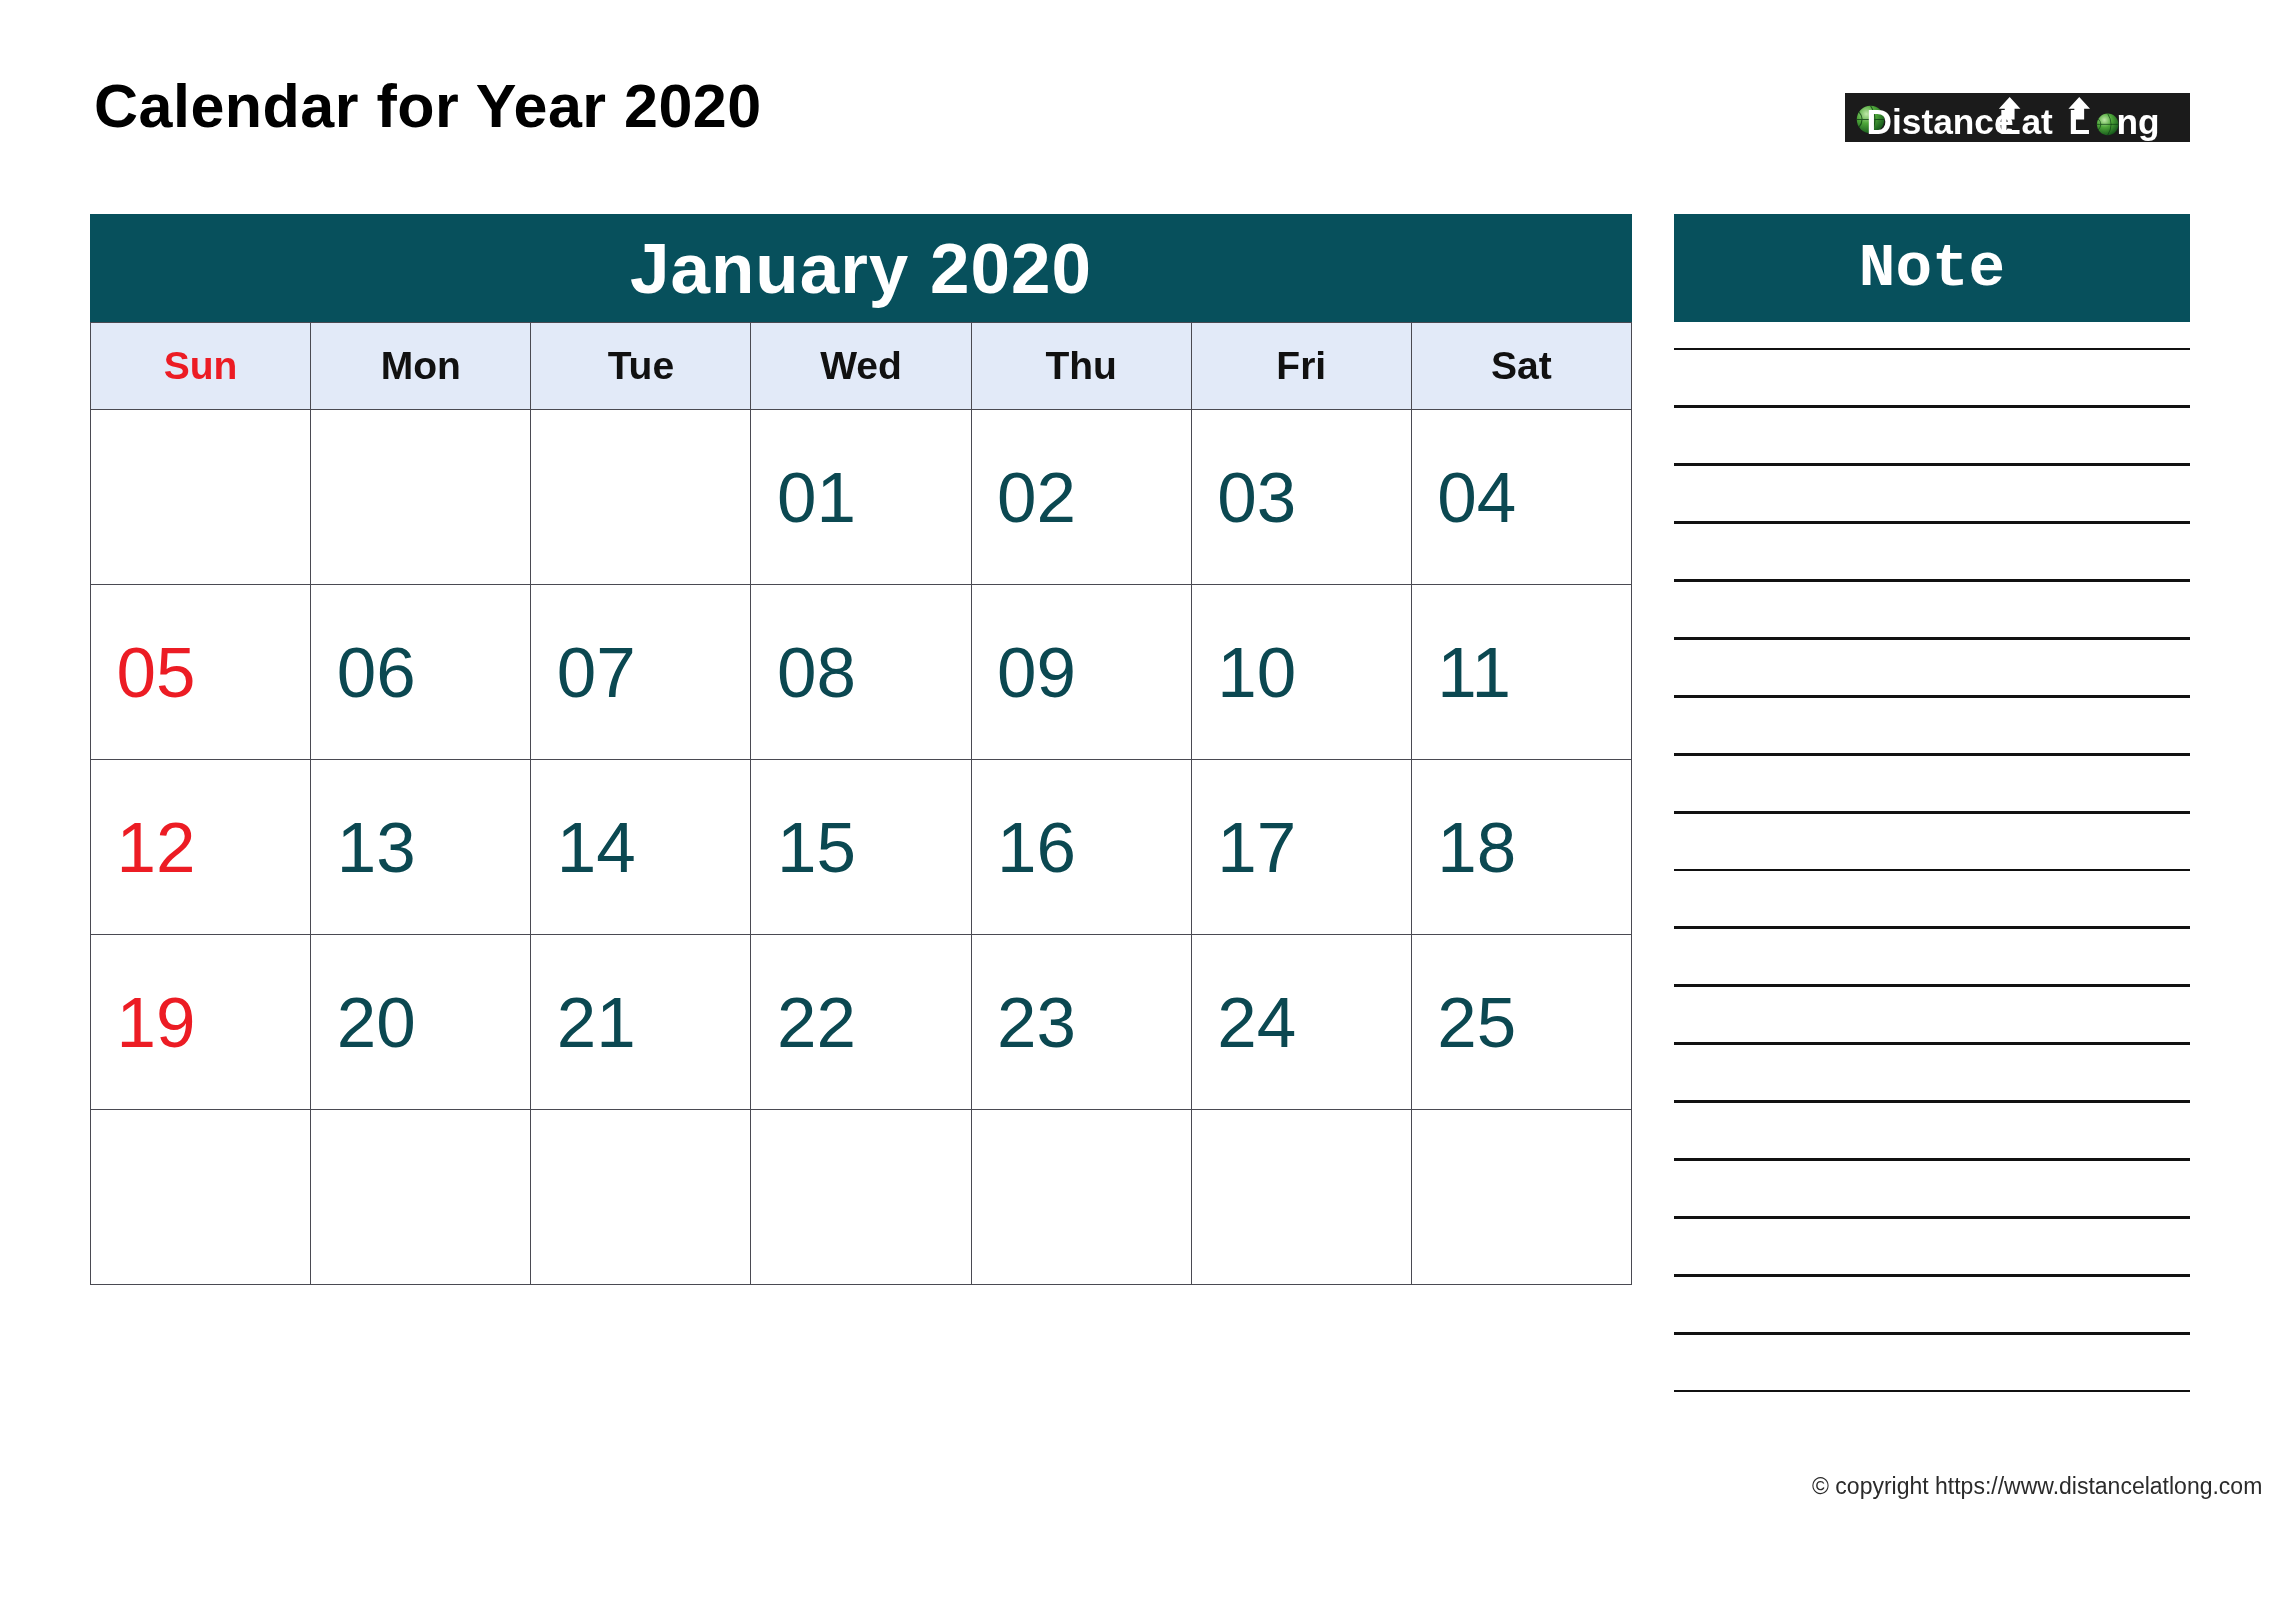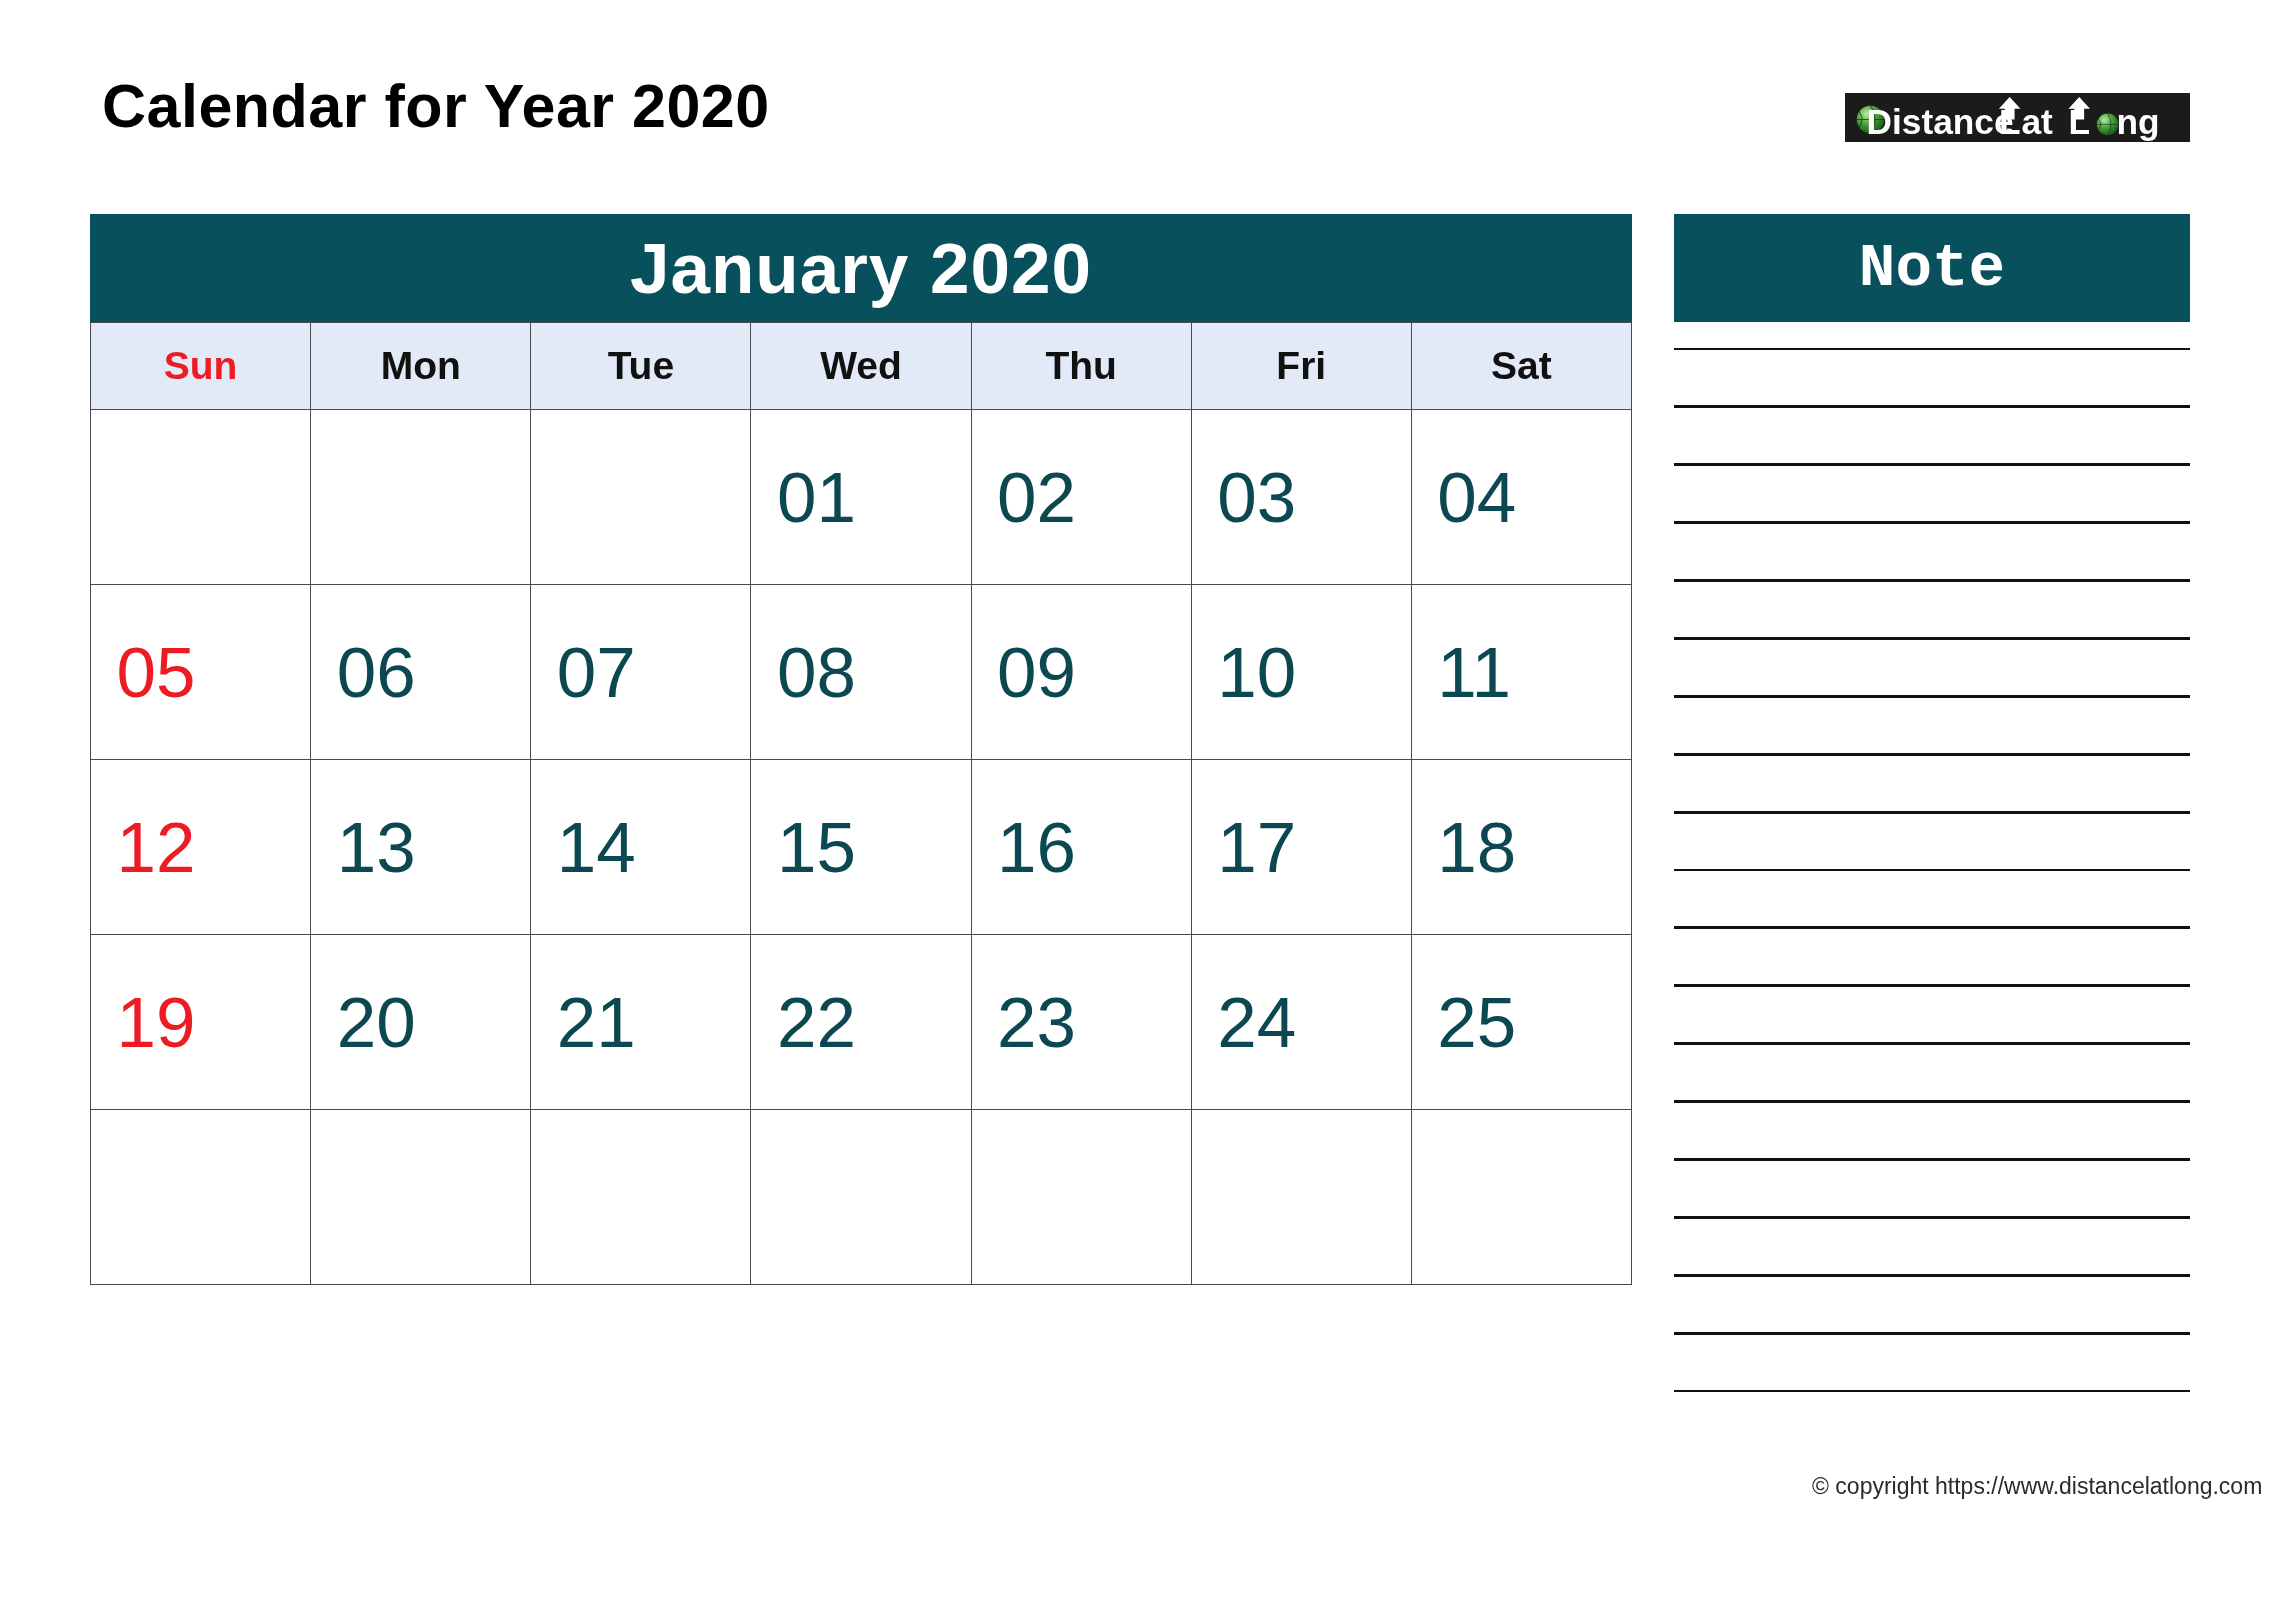--- a/index.html
+++ b/index.html
@@ -11,21 +11,21 @@
     width: 2293px;
     height: 1621px;
     font-family: "Liberation Sans", sans-serif;
     position: relative;
     overflow: hidden;
   }
 
   
   #page-title {
     position: absolute;
-    left: 102px;
+    left: 94px;
     top: 106px;
     transform: translateY(-50%);
     font-family: "Liberation Sans Narrow", "Liberation Sans", sans-serif;
     font-size: 61px;
     font-weight: bold;
     color: #000000;
     letter-spacing: 0.5px;
     white-space: nowrap;
   }
 

